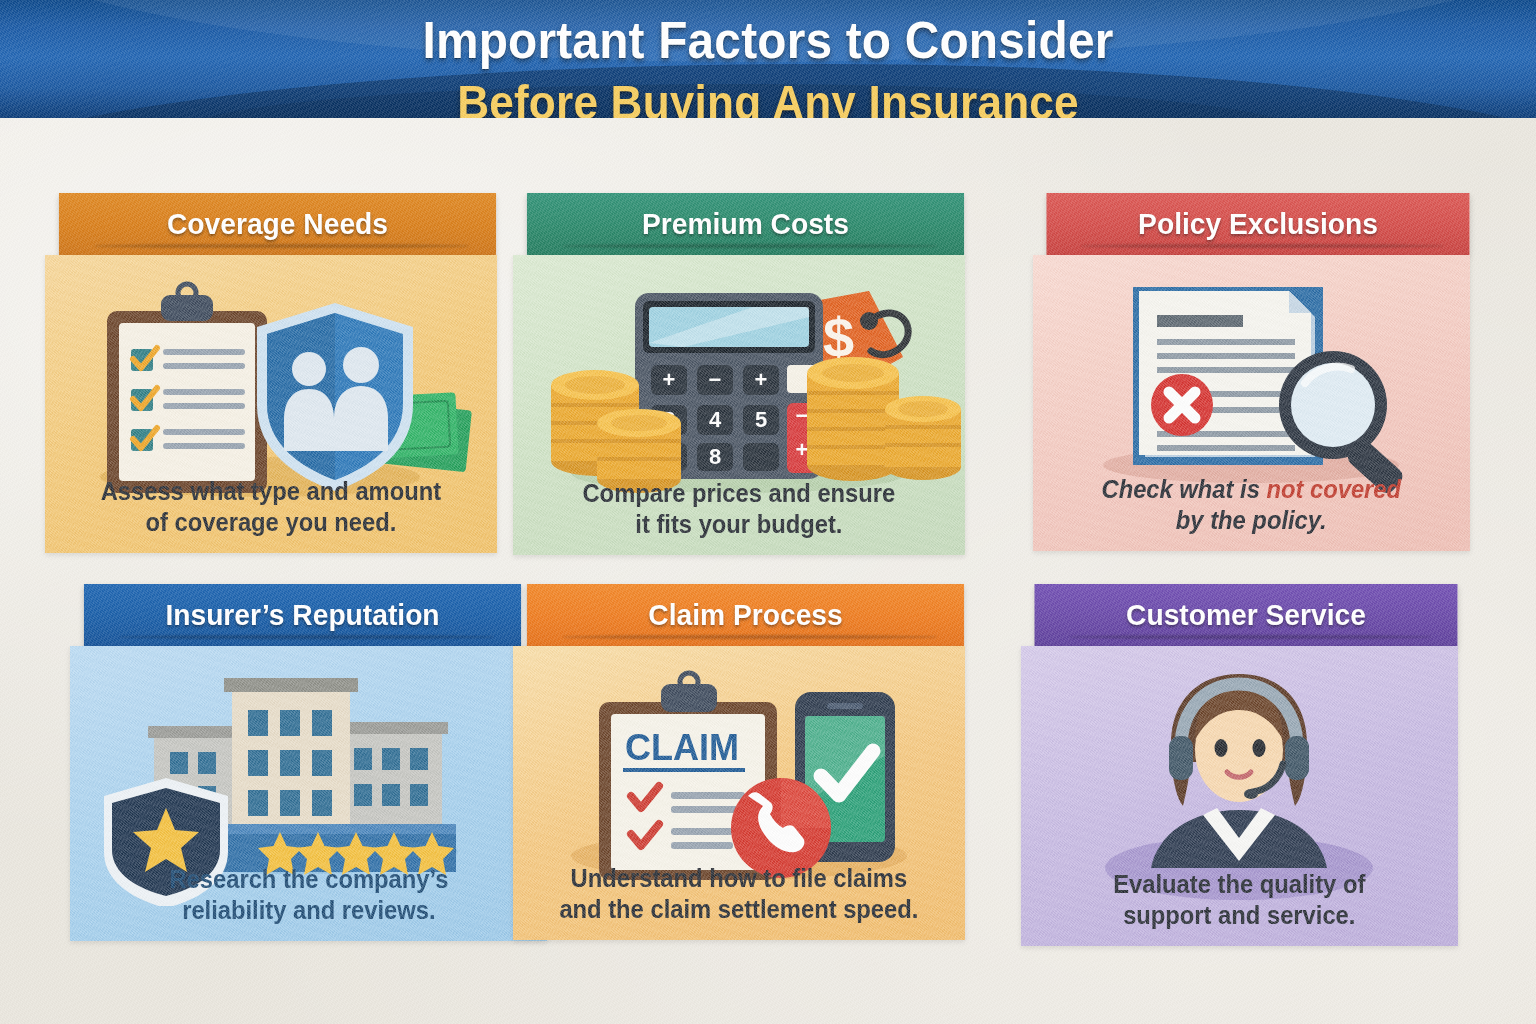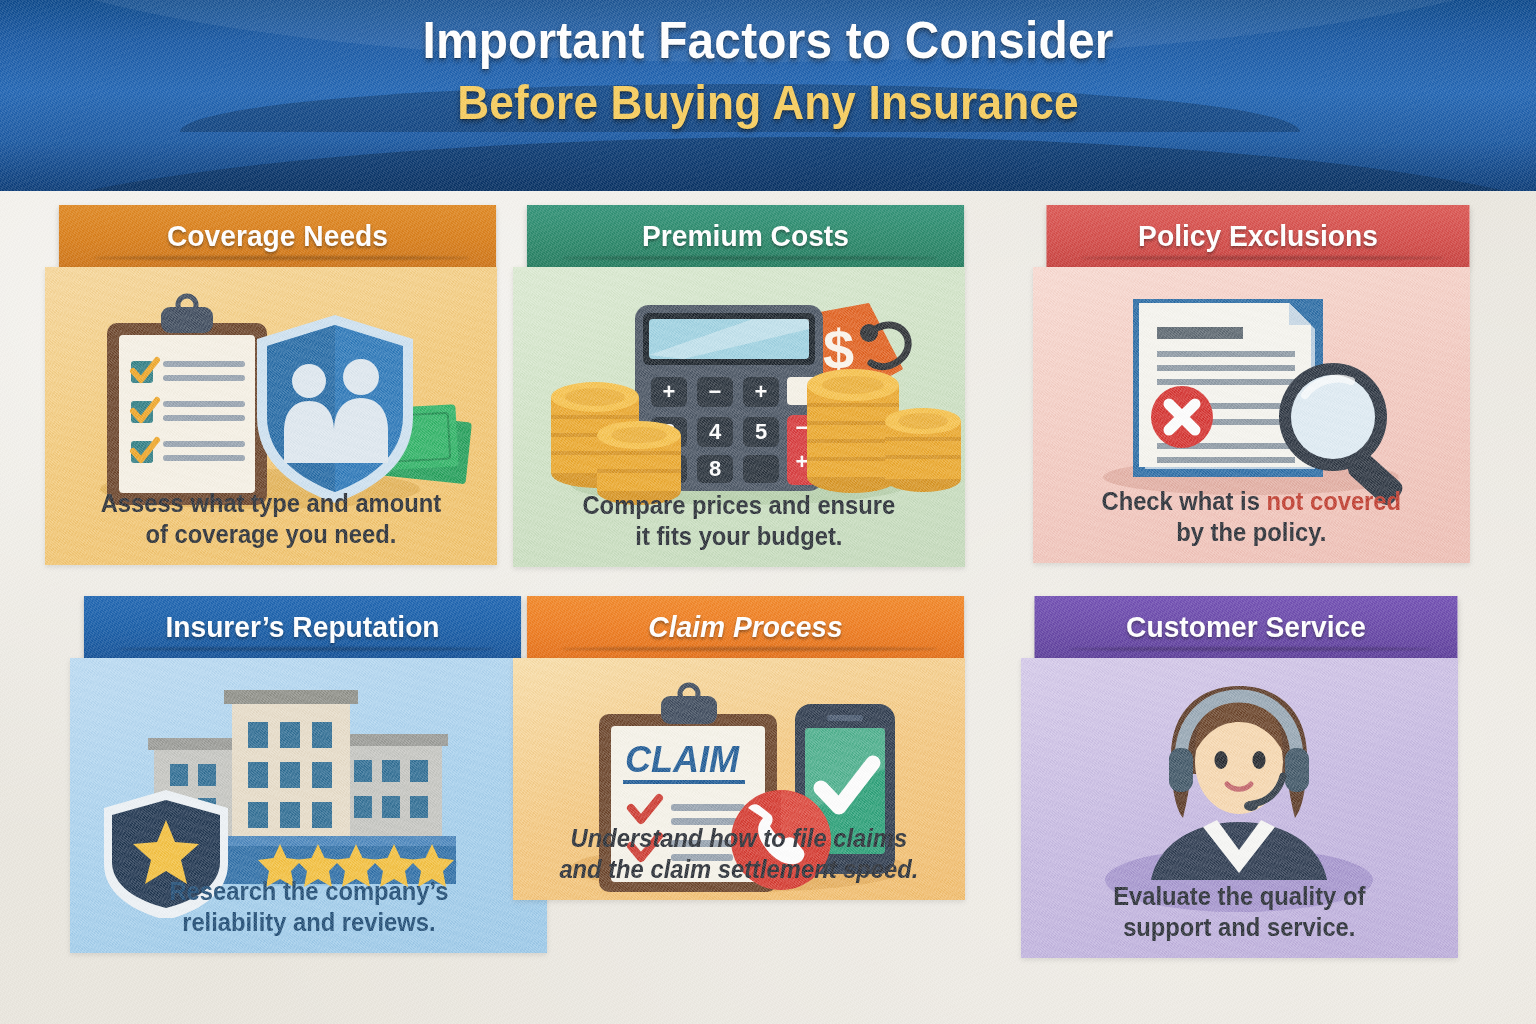--- a/index.html
+++ b/index.html
@@ -23,21 +23,21 @@
   .grain {
     position: absolute; inset: 0; pointer-events: none; z-index: 60;
     opacity: .40;
     background-image:
       repeating-linear-gradient(37deg, rgba(255,255,255,.22) 0px, rgba(255,255,255,.22) 1px, rgba(0,0,0,.025) 1px, rgba(0,0,0,.025) 2px),
       repeating-linear-gradient(113deg, rgba(255,255,255,.18) 0px, rgba(255,255,255,.18) 1px, rgba(0,0,0,.02) 1px, rgba(0,0,0,.02) 3px);
   }
 
   
   .banner {
-    position: absolute; left: 0; top: 0; width: 1536px; height: 191px;
+    position: absolute; left: 0; top: 0; width: 1536px; height: 118px;
     background:
       linear-gradient(180deg, #0e4a8c 0%, #1c5ba5 22%, #2467b4 48%, #1d5aa2 74%, #0d3d78 100%);
     overflow: hidden;
   }
   .banner .wave-top {
     position: absolute; left: -40px; top: -78px; width: 1640px; height: 140px;
     background: rgba(255,255,255,.07);
     border-radius: 0 0 52% 48% / 0 0 100% 100%;
   }
   .banner .wave-mid {
@@ -66,21 +66,21 @@
     margin-top: 12px;
     font-size: 48px; line-height: 1.02; color: #f6cd5f;
     text-shadow: 0 3px 5px rgba(0,0,0,.45), 0 1px 0 rgba(0,0,0,.3);
   }
 
   
   .grid {
     position: absolute; left: 45px; top: 193px;
     width: 1449px; height: 770px;
   }
-  .card { position: absolute; margin-top: 12px; }
+  .card { position: absolute; }
 
   .card-head {
     position: relative; height: 62px;
     display: flex; align-items: center; justify-content: center;
     color: #fff; font-weight: bold; font-size: 30px;
     text-shadow: 0 2px 3px rgba(0,0,0,.40);
     transform: scaleX(.94);
     box-shadow: 0 3px 6px rgba(0,0,0,.18);
   }
   .card-head .fold {
@@ -300,21 +300,21 @@
       </div>
     </div>
   </div>
 
   <div class="card" style="left:988px; top:0px; width:450px; height:358px;">
     <div class="card-head" style="width:450px; background:linear-gradient(180deg,#dc5a56 0%,#d44e4b 55%,#c84441 100%);">
       <span>Policy Exclusions</span>
       <span class="fold"></span>
       <span class="tab-sh"></span>
     </div>
-    <div class="card-body" style="width:437px; height:296px; background:linear-gradient(165deg,#fadbd2 0%,#f5cbc1 50%,#f0bfb4 100%);">
+    <div class="card-body" style="width:437px; height:296px; background:linear-gradient(165deg,#fadbd2 0%,#f5cbc1 50%,#f0bfb4 100%);font-style:italic;">
       <div class="art">
         <svg viewBox="0 0 437 250" width="437" height="250" aria-hidden="true">
           <ellipse cx="218" cy="200" rx="148" ry="18" fill="#d79a8e" opacity=".55"></ellipse>
 
           <g>
             <rect x="100" y="22" width="190" height="178" fill="#2a6ca6"></rect>
             <path d="M112 30 h148 l22 22 v140 h-170 z" fill="#b9cfe2"></path>
             <path d="M106 26 h150 l22 22 v142 h-172 z" fill="#f7f6f0"></path>
             <path d="M256 26 l22 22 h-22 z" fill="#c7d8e6"></path>
             <rect x="124" y="50" width="86" height="12" fill="#5c6770"></rect>
@@ -410,27 +410,27 @@
           </g>
         </svg>
       </div>
       <div class="caption" style="color:#1c4a73;">
         <span>Research the company’s</span><br>
         <span>reliability and reviews.</span>
       </div>
     </div>
   </div>
 
-  <div class="card" style="left:468px; top:391px; width:465px; height:370px;font-style:italic;">
+  <div class="card" style="left:468px; top:391px; width:465px; height:370px;">
     <div class="card-head" style="width:465px; background:linear-gradient(180deg,#f28a2c 0%,#ee7d22 55%,#e5721c 100%);">
       <span>Claim Process</span>
       <span class="fold"></span>
       <span class="tab-sh"></span>
     </div>
-    <div class="card-body" style="width:452px; height:242px; background:linear-gradient(165deg,#fadfa9 0%,#f6c97f 50%,#f3bd6b 100%);">
+    <div class="card-body" style="width:452px; height:294px; background:linear-gradient(165deg,#fadfa9 0%,#f6c97f 50%,#f3bd6b 100%);">
       <div class="art">
         <svg viewBox="0 0 452 250" width="452" height="250" aria-hidden="true">
           <ellipse cx="226" cy="200" rx="168" ry="24" fill="#dea24f" opacity=".55"></ellipse>
 
           <g>
             <rect x="282" y="36" width="100" height="170" rx="16" fill="#2d3a4d"></rect>
             <rect x="292" y="60" width="80" height="126" rx="4" fill="#2aa178"></rect>
             <path d="M292 60 h80 v40 l-80 46 z" fill="#ffffff" opacity=".16"></path>
             <rect x="314" y="47" width="36" height="6" rx="3" fill="#4a5a70"></rect>
             <path d="M308 120 l18 19 l34 -44" stroke="#ffffff" stroke-width="15" fill="none" stroke-linecap="round" stroke-linejoin="round"></path>

